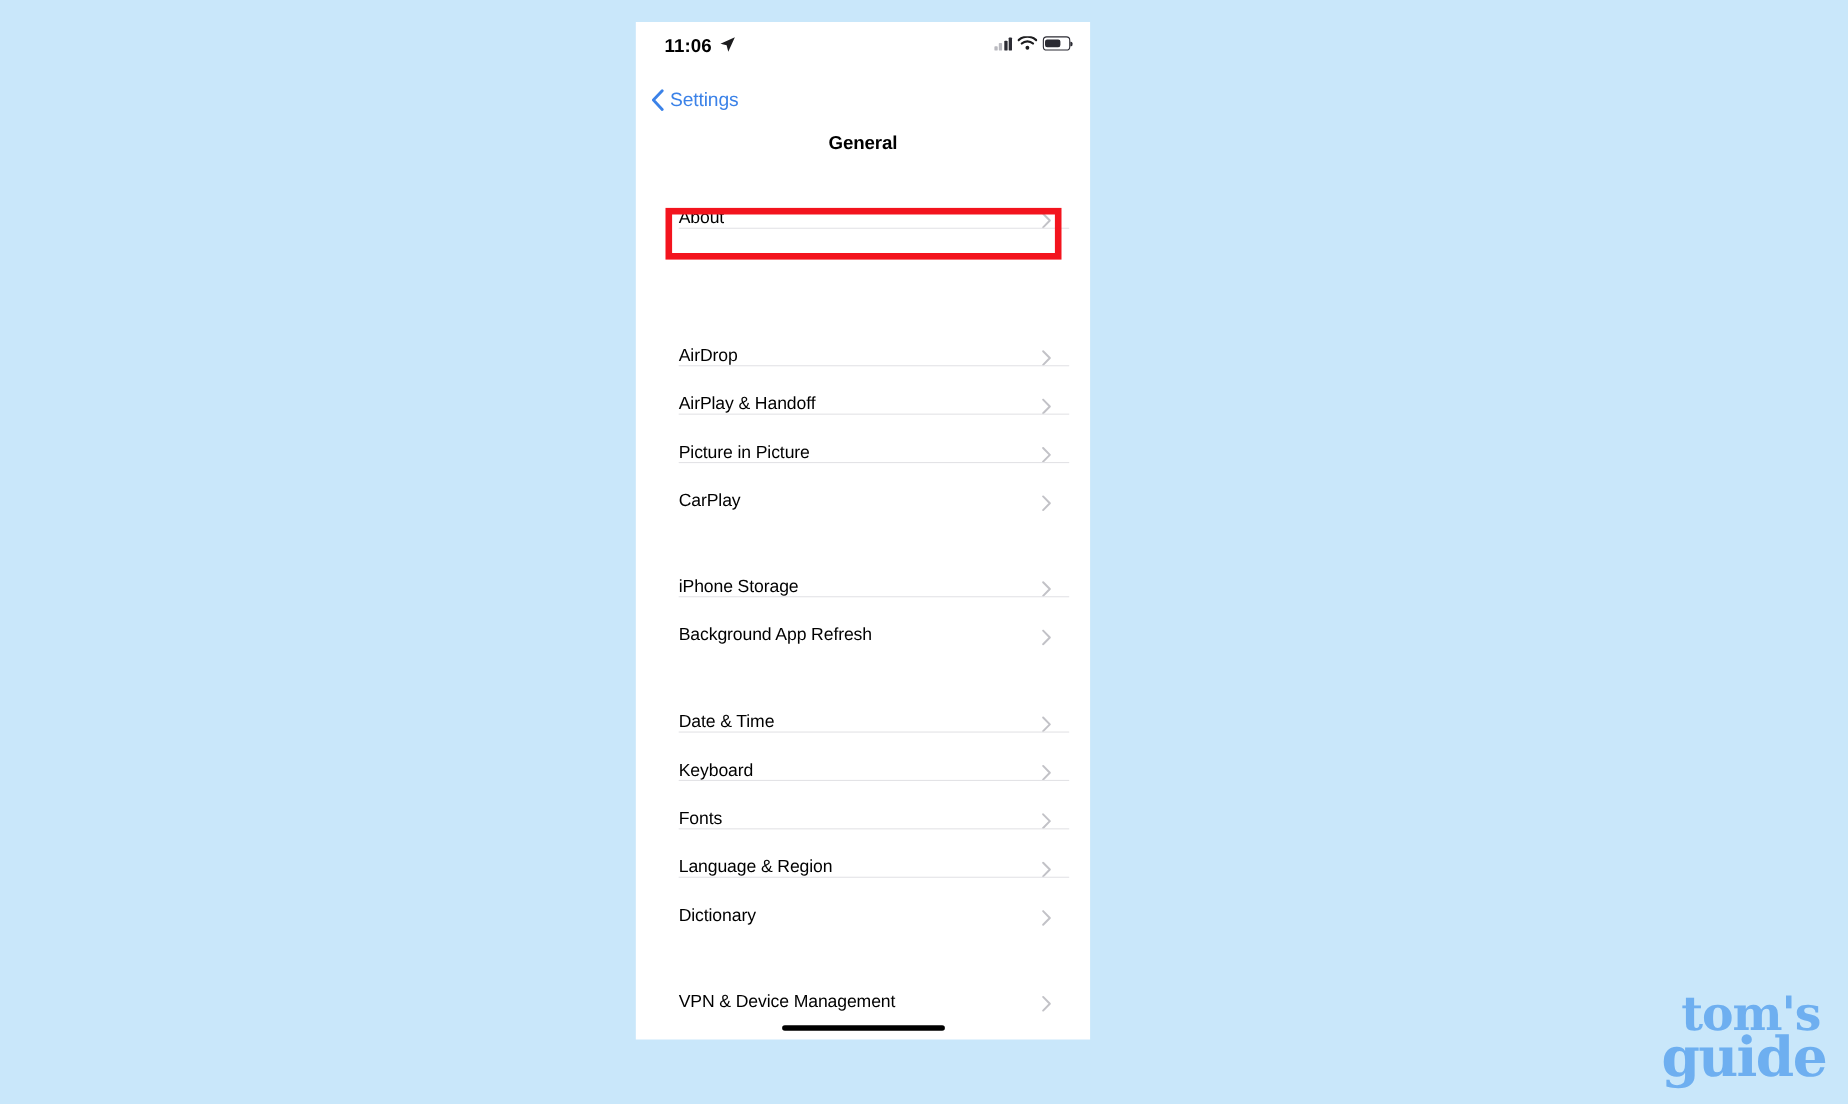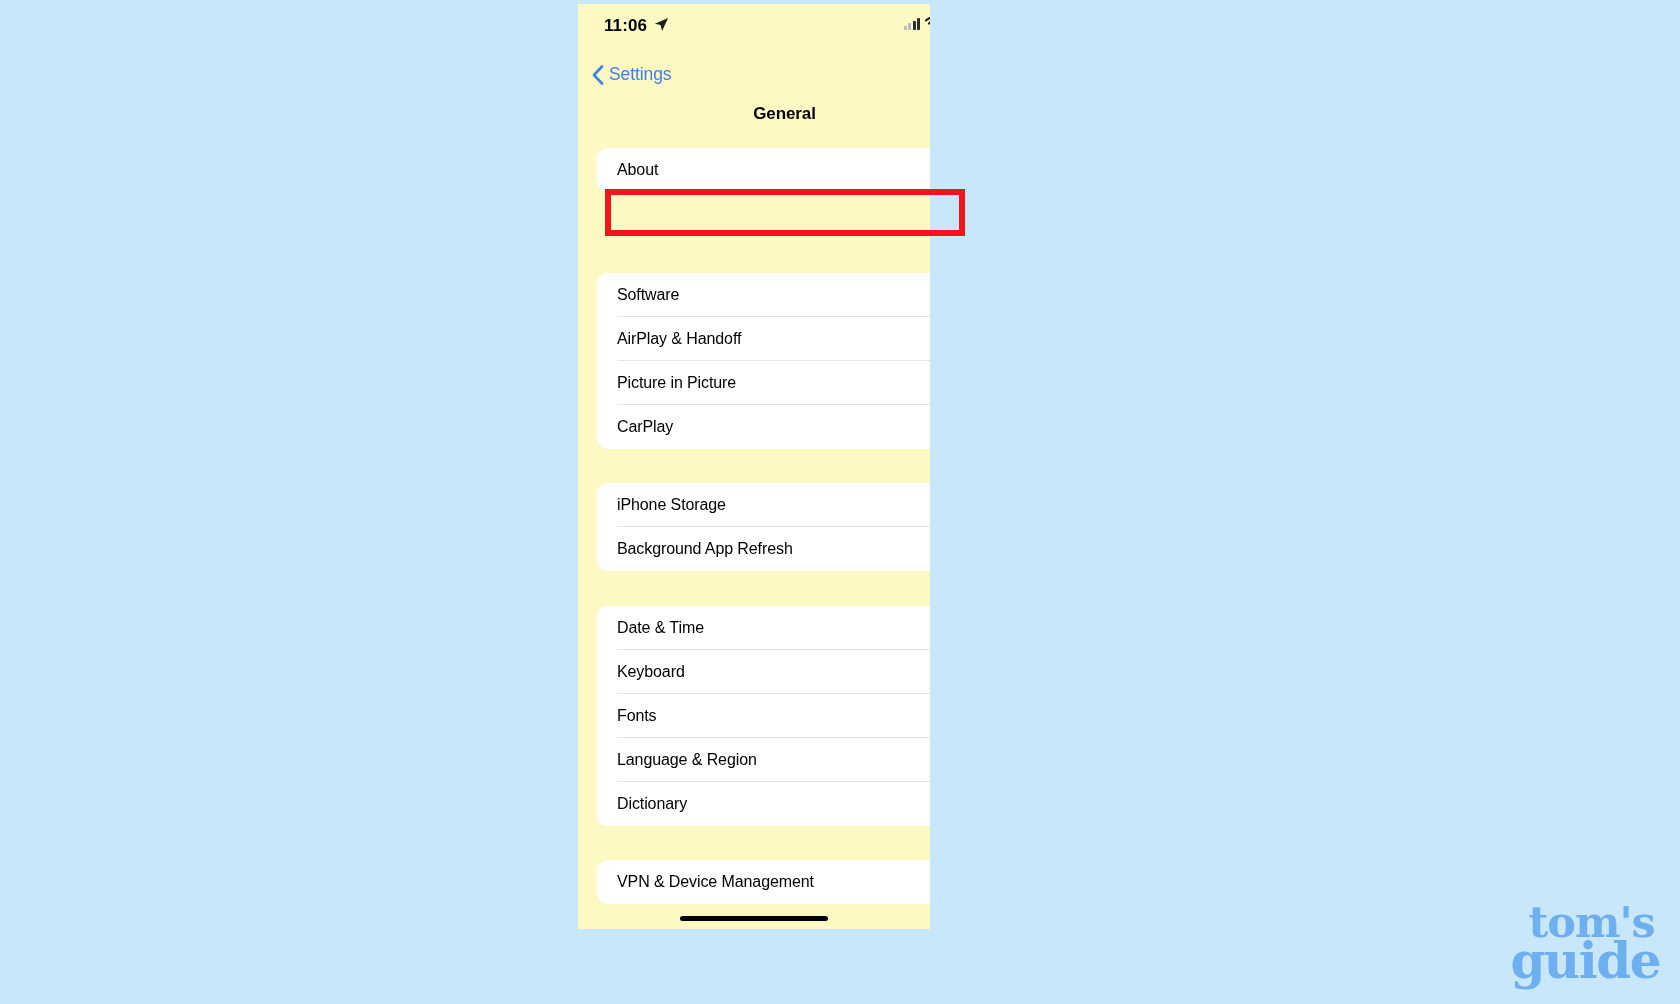--- a/index.html
+++ b/index.html
@@ -12,24 +12,24 @@
     background: #c9e7fa;
     font-family: "Liberation Sans", sans-serif;
     overflow: hidden;
     position: relative;
   }
 
   
   #phone {
     position: absolute;
     left: 578px;
-    top: 4px;
-    width: 352px;
+    top: 20px;
+    width: 413px;
     height: 925px;
-    background: #fef9c3;
+    background: #ffffff;
     overflow: hidden;
   }
 
   
   #status-bar {
     position: absolute;
     left: 0; top: 0;
     width: 413px;
     height: 48px;
   }
@@ -152,21 +152,21 @@
     left: 19px;
     width: 375px;
     background: #ffffff;
     border-radius: 11px;
   }
 
   .row {
     position: relative;
     height: 44px;
     display: flex;
-    align-items: center;
+    align-items: flex-end;
     padding: 0 0 0 20px;
     box-sizing: border-box;
     cursor: pointer;
     gap: 32px;
   }
   .row-label {
     font-size: 16px;
     color: #000;
     letter-spacing: -0.1px;
     flex: 1;
@@ -270,21 +270,21 @@
         <div class="row">
           <span class="row-label">About</span>
           <svg class="row-chevron" viewBox="0 0 9 15">
             <path d="M1.3 1.3 L7.4 7.5 L1.3 13.7" stroke="#c2c2c7" stroke-width="1.8" fill="none" stroke-linecap="round" stroke-linejoin="round"></path>
           </svg>
           <div class="sep"></div>
         </div>
       </div>
       <div class="group" style="top: 173px;">
         <div class="row">
-          <span class="row-label">Software</span>
+          <span class="row-label">AirDrop</span>
           <svg class="row-chevron" viewBox="0 0 9 15">
             <path d="M1.3 1.3 L7.4 7.5 L1.3 13.7" stroke="#c2c2c7" stroke-width="1.8" fill="none" stroke-linecap="round" stroke-linejoin="round"></path>
           </svg>
           <div class="sep"></div>
         </div>
         <div class="row">
           <span class="row-label">AirPlay &amp; Handoff</span>
           <svg class="row-chevron" viewBox="0 0 9 15">
             <path d="M1.3 1.3 L7.4 7.5 L1.3 13.7" stroke="#c2c2c7" stroke-width="1.8" fill="none" stroke-linecap="round" stroke-linejoin="round"></path>
           </svg>

